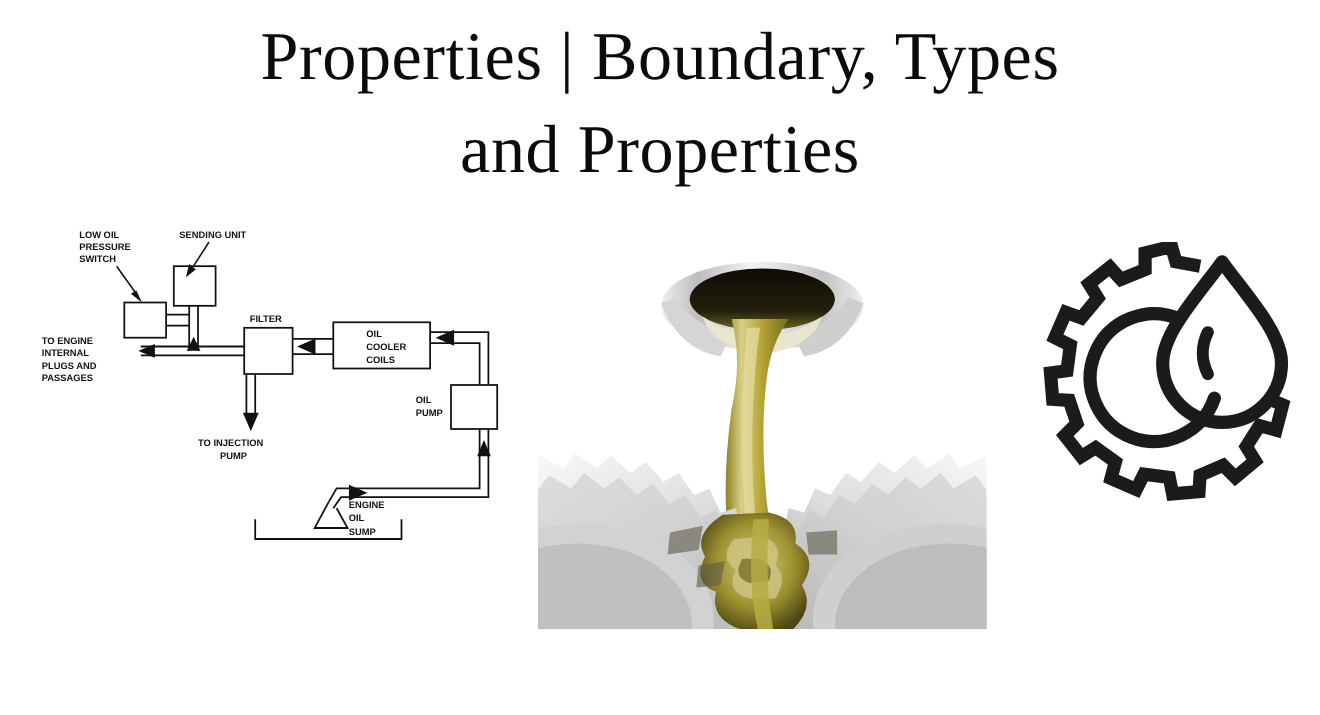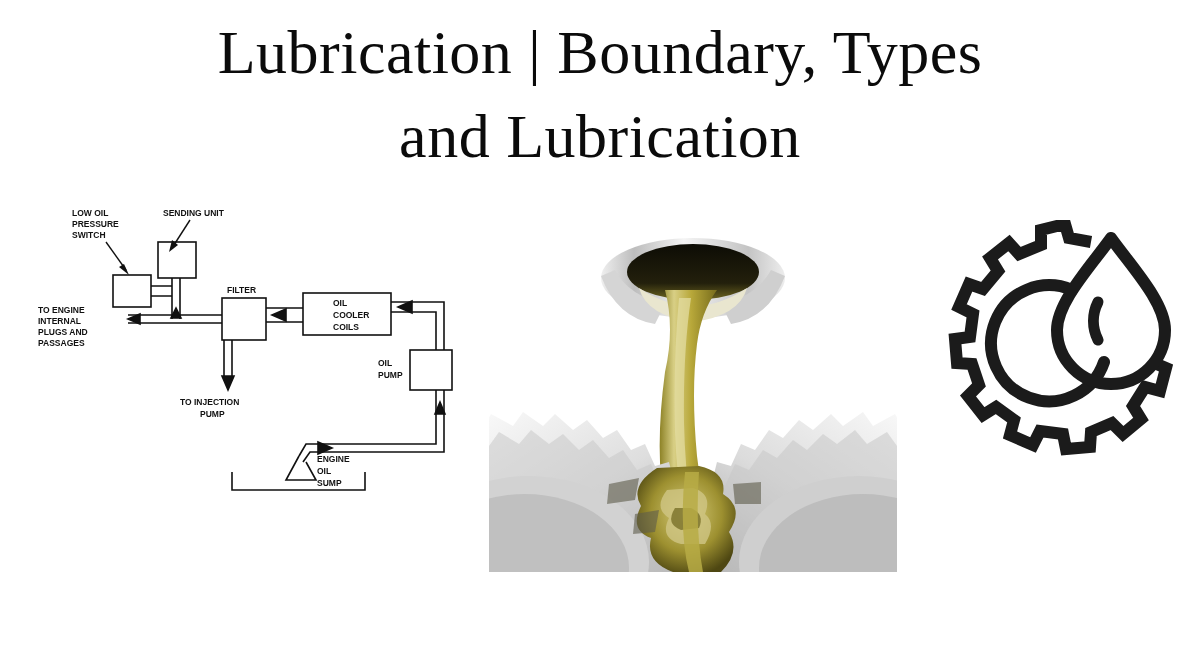--- a/index.html
+++ b/index.html
@@ -79,22 +79,22 @@
   .sch-label {
     font-family: "Liberation Sans", sans-serif;
     font-weight: bold;
     fill: #111111;
   }
 </style>
 </head>
 <body>
 
 <div id="page-title">
-  <span class="tline">Lubrication | Boundary, Types</span>
-  <span class="tline">and Lubrication</span>
+  <span class="tline">Properties | Boundary, Types</span>
+  <span class="tline">and Properties</span>
 </div>
 
 <div id="media-row">
 
   <div id="schematic">
     <svg width="460" height="330" viewBox="0 0 460 330" xmlns="http://www.w3.org/2000/svg">
       <g fill="none" stroke="#111111" stroke-width="1.6">
 
         <rect x="138" y="52" width="38" height="36"></rect>
 

